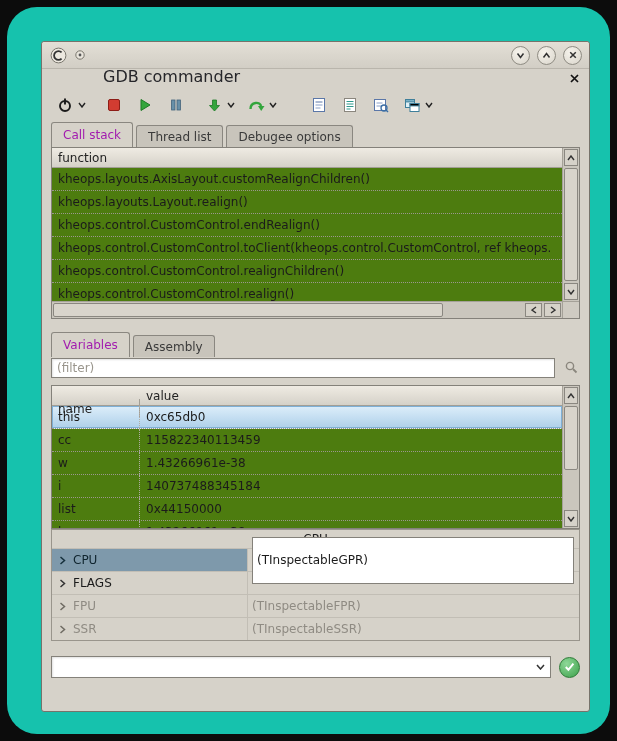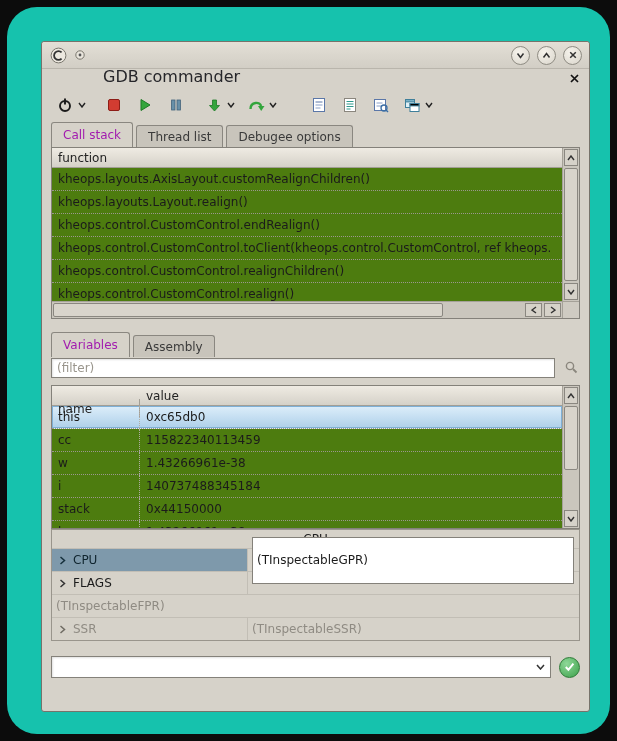--- a/index.html
+++ b/index.html
@@ -322,21 +322,21 @@
         </div>
         <div class="var-row">
           <span class="var-name">w</span>
           <span class="var-value">1.43266961e-38</span>
         </div>
         <div class="var-row">
           <span class="var-name">i</span>
           <span class="var-value">140737488345184</span>
         </div>
         <div class="var-row">
-          <span class="var-name">stack</span>
+          <span class="var-name">list</span>
           <span class="var-value">0x44150000</span>
         </div>
         <div class="var-row">
           <span class="var-name">b</span>
           <span class="var-value">1.43266961e-38</span>
         </div>
       </div>
       <div class="vars-vscroll vscroll short">
         <span class="sb-btn">
           <svg width="8" height="6" viewBox="0 0 8 6">
@@ -375,20 +375,28 @@
           <span class="expander">
             <svg width="7" height="9" viewBox="0 0 7 9">
                 <path d="M1.5 1 L5.5 4.5 L1.5 8" fill="none" stroke="#333" stroke-width="1.5"></path>
               </svg>
           </span>
           <span class="cpu-label">FLAGS</span>
         </div>
       </div>
 
       <div class="cpu-row disabled">
+        <div class="cpu-name">
+          <span class="expander">
+            <svg width="7" height="9" viewBox="0 0 7 9">
+                <path d="M1.5 1 L5.5 4.5 L1.5 8" fill="none" stroke="#6f6b63" stroke-width="1.5"></path>
+              </svg>
+          </span>
+          <span class="cpu-label">FPU</span>
+        </div>
         <div class="cpu-value">
           <span class="cpu-plain">(TInspectableFPR)</span>
         </div>
       </div>
 
       <div class="cpu-row disabled">
         <div class="cpu-name">
           <span class="expander">
             <svg width="7" height="9" viewBox="0 0 7 9">
                 <path d="M1.5 1 L5.5 4.5 L1.5 8" fill="none" stroke="#6f6b63" stroke-width="1.5"></path>

